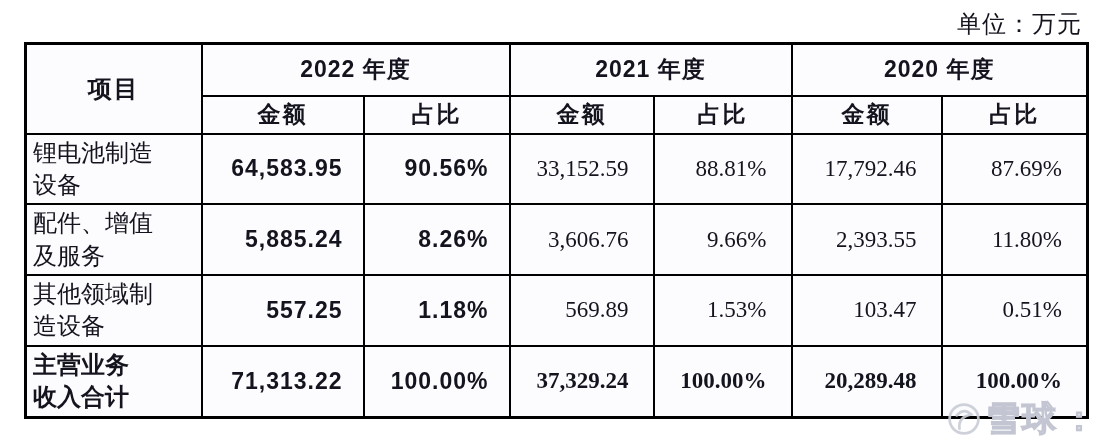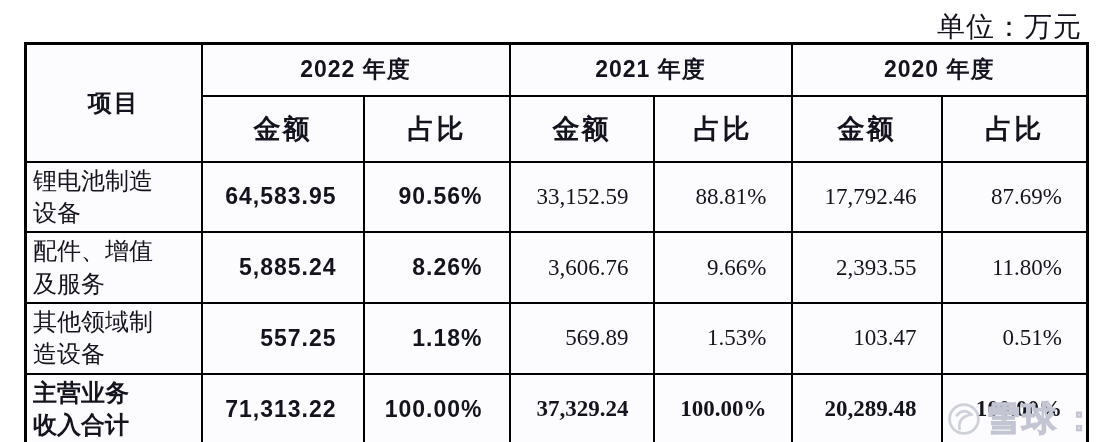--- a/index.html
+++ b/index.html
@@ -8,21 +8,21 @@
     background: #ffffff;
     font-family: "Liberation Sans", sans-serif;
     color: #14141e;
     overflow: hidden;
     position: relative;
   }
   .unit-label {
     position: absolute;
     top: 8px; right: 26px;
     font-family: "Liberation Serif", serif;
-    font-size: 28px;
+    font-size: 24px;
     letter-spacing: 1px;
     color: #14141e;
     white-space: nowrap;
   }
   .table-wrap {
     position: absolute;
     left: 24px; top: 42px;
     width: 1062px;
   }
   table.fin {
@@ -44,22 +44,22 @@
   }
   th.year-head {
     height: 52px;
     font-size: 23px;
     font-weight: bold;
     text-align: center;
     letter-spacing: 1px;
     margin-left: 8px;
   }
   th.sub-head {
-    height: 66px;
-    font-size: 27px;
+    height: 38px;
+    font-size: 23px;
     font-weight: bold;
     text-align: center;
     letter-spacing: 2px;
   }
   td.row-label {
     height: 70px;
     font-family: "Liberation Serif", serif;
     font-size: 24px;
     text-align: left;
     line-height: 1.35;
@@ -68,21 +68,21 @@
   td.num {
     height: 70px;
     text-align: right;
     vertical-align: middle;
     white-space: nowrap;
   }
   td.num.bold2022 {
     font-family: "Liberation Sans", sans-serif;
     font-weight: bold;
     font-size: 23px;
-    padding-right: 26px;
+    padding-right: 20px;
     letter-spacing: 1px;
   }
   td.num.serifnum {
     font-family: "Liberation Serif", serif;
     font-size: 23px;
     padding-right: 24px;
   }
   tr.total-row td.row-label {
     font-family: "Liberation Sans", sans-serif;
     font-weight: bold;

